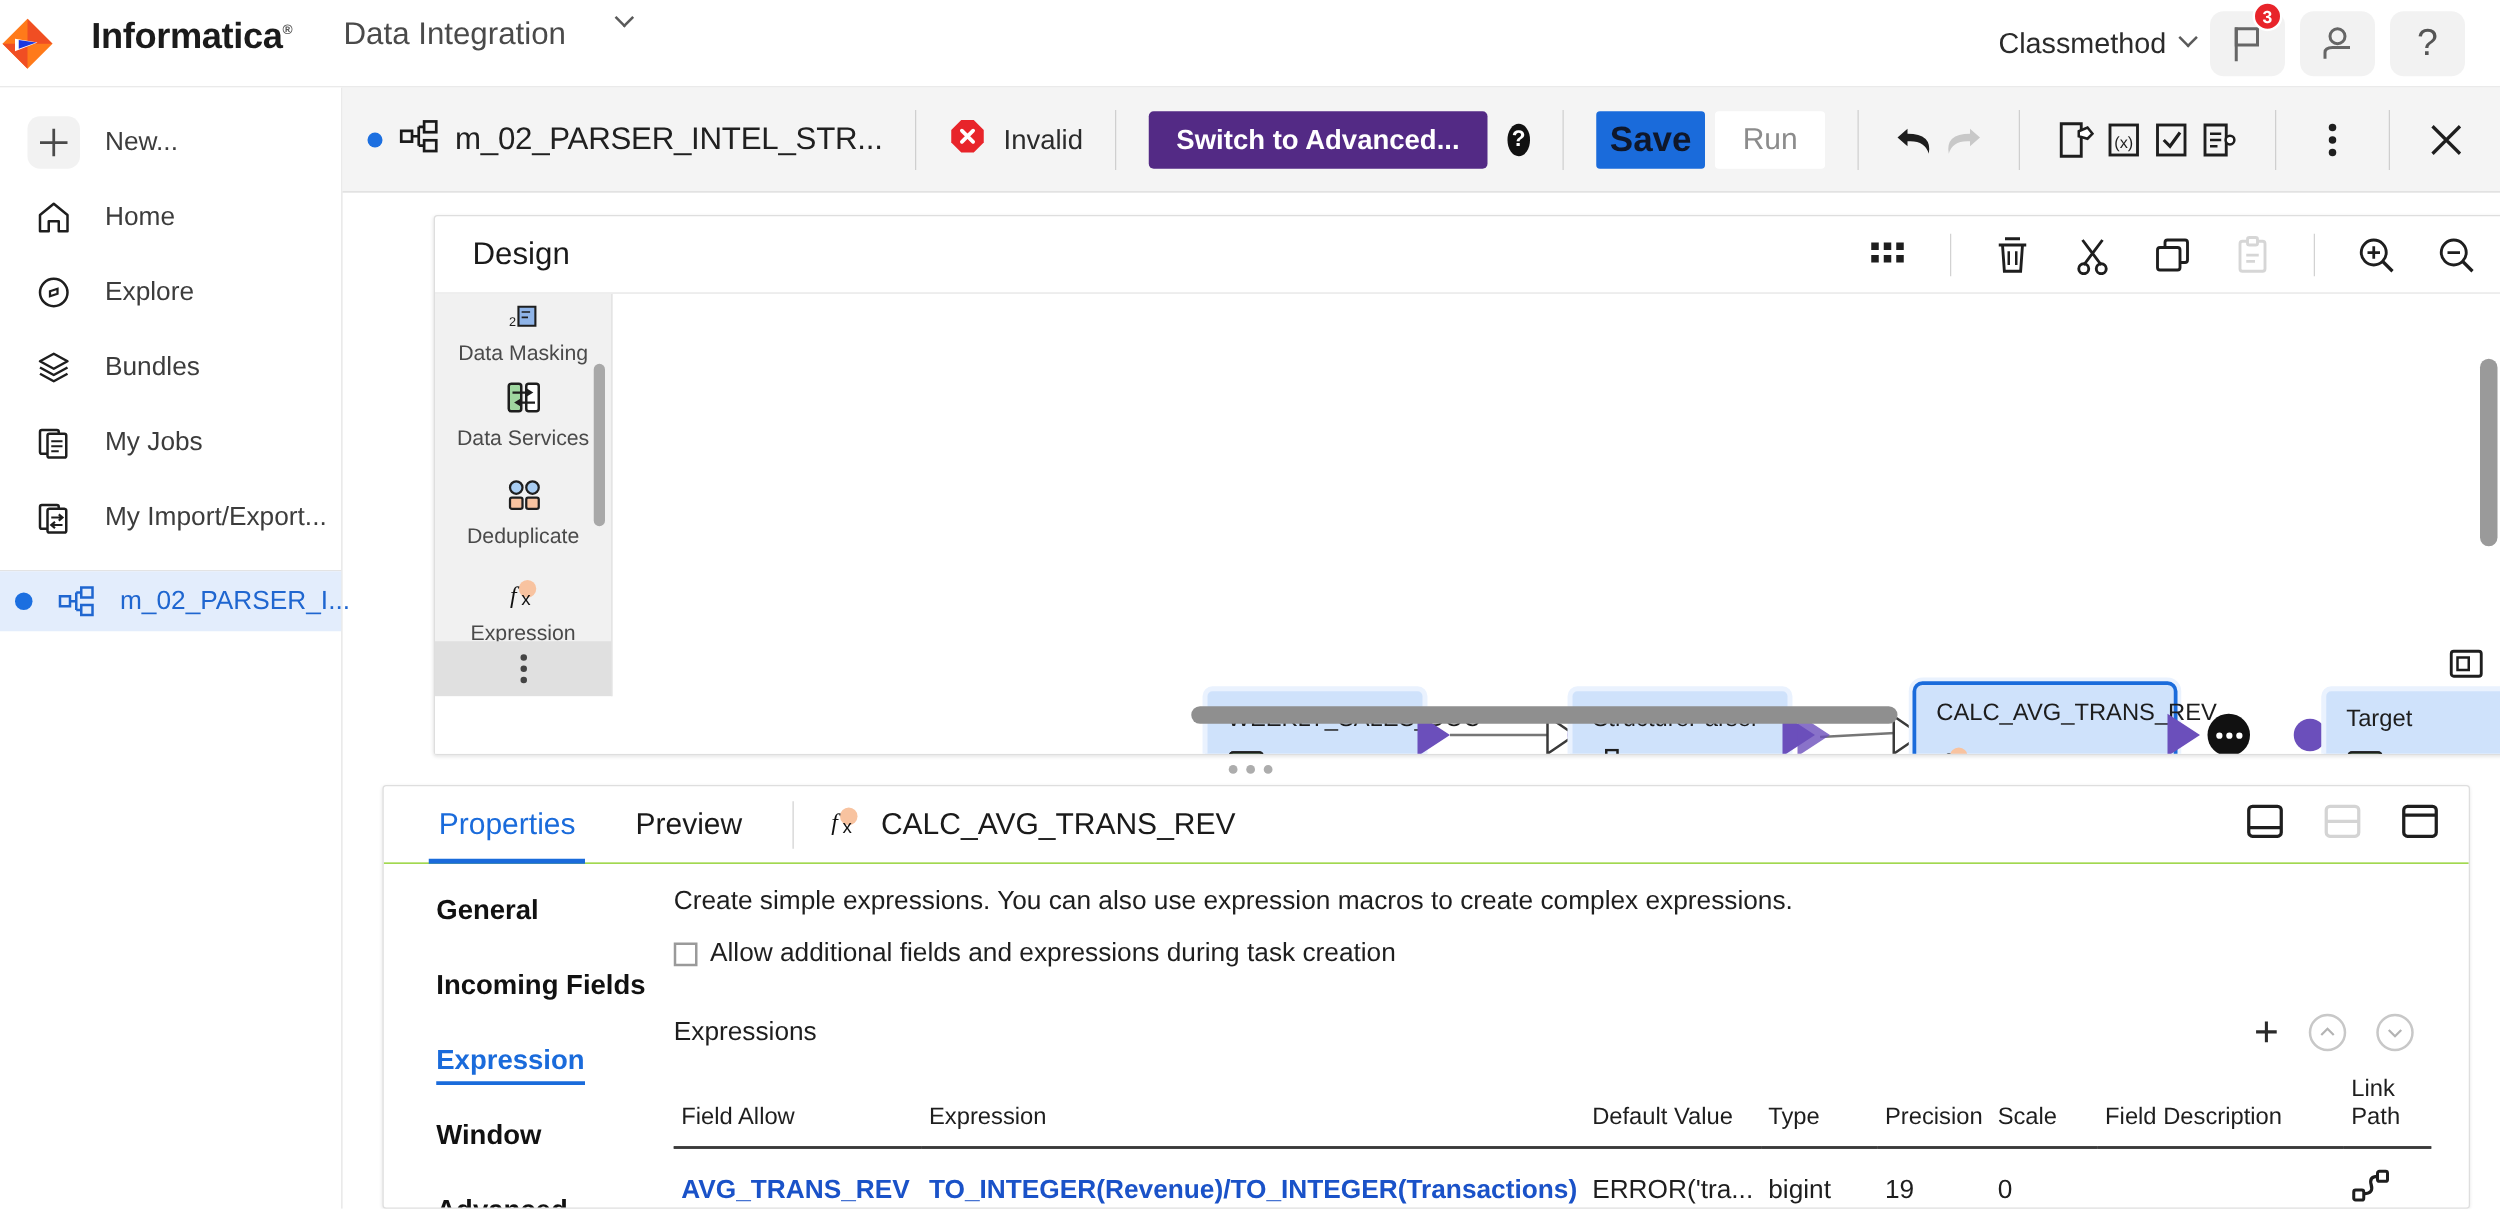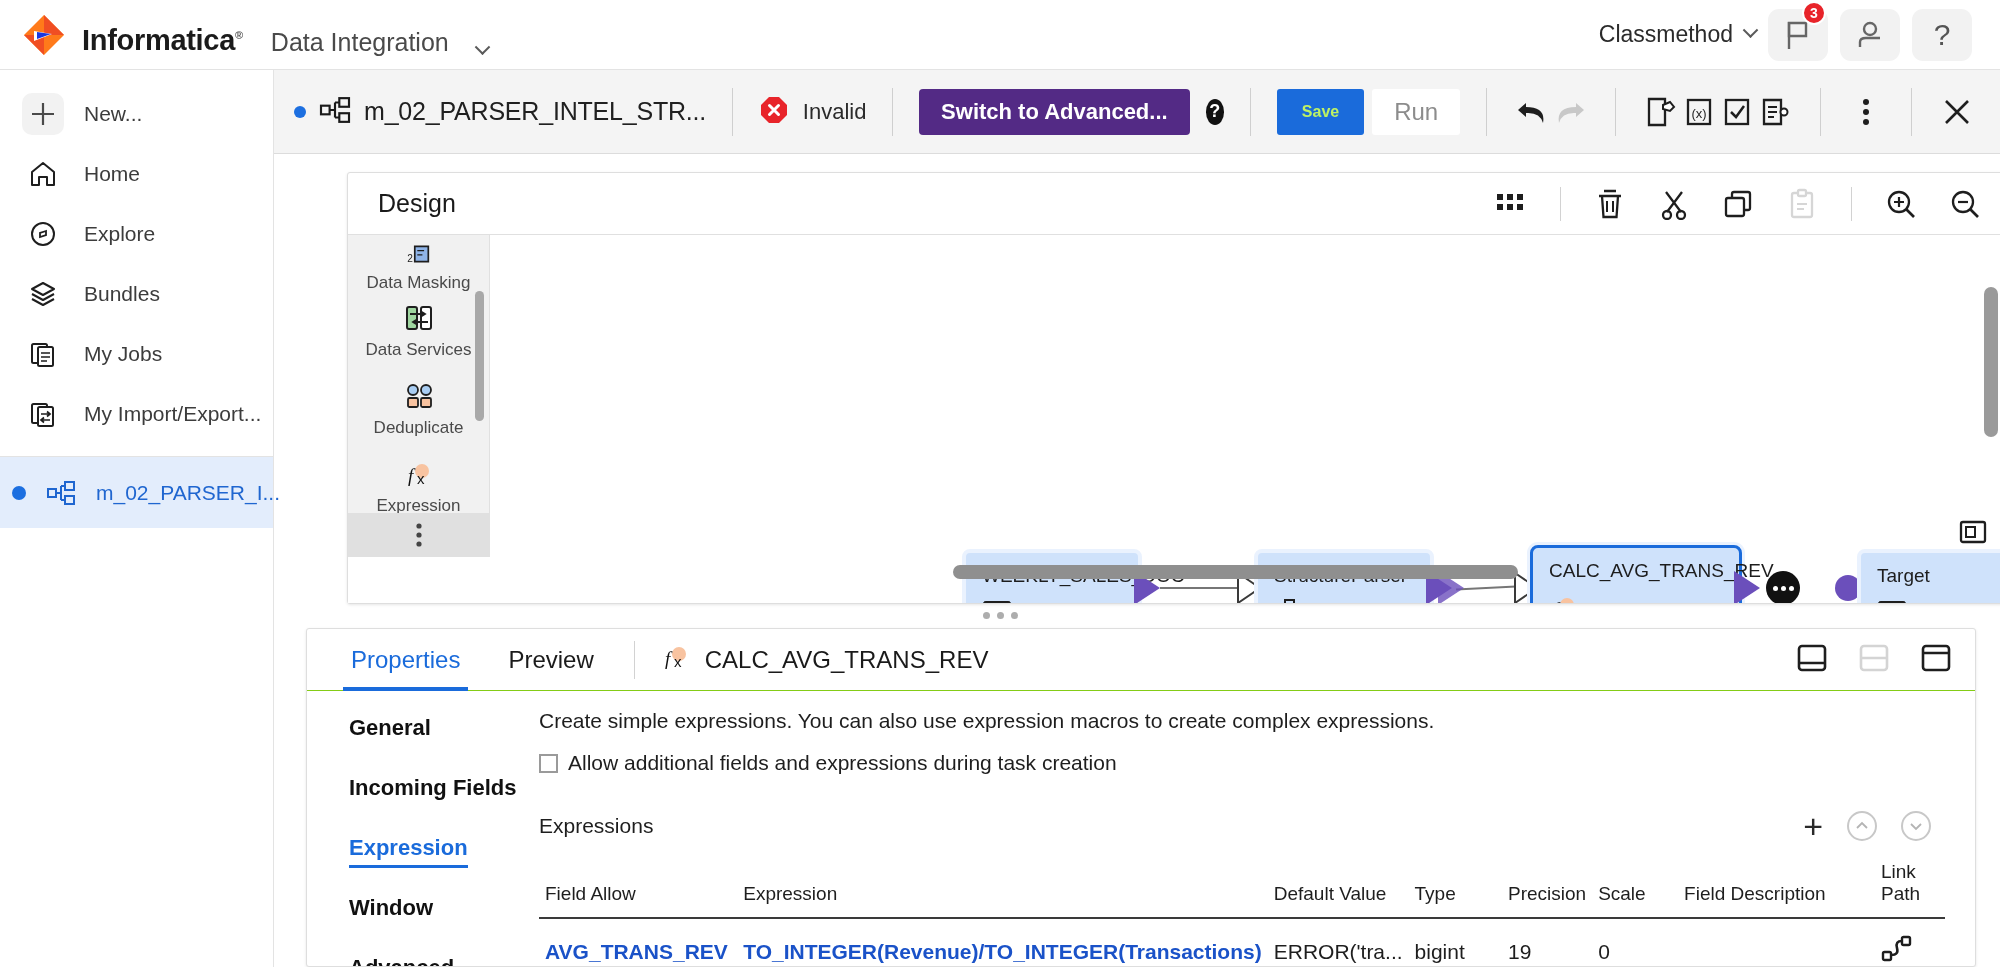--- a/index.html
+++ b/index.html
@@ -11,21 +11,21 @@
   }
   .app { position: relative; width: 2000px; height: 967px; }
 
   
   .header {
     position: absolute; top: 0; left: 0; width: 2000px; height: 70px;
     background: #ffffff;
     border-bottom: 1px solid #e3e3e3;
     display: flex; align-items: center;
   }
-  .brand { display: flex; align-items: flex-end; padding-left: 22px; gap: 16px; }
+  .brand { display: flex; align-items: flex-start; gap: 29px; }
   .logo-mark { width: 44px; height: 44px; position: relative; }
   .brand-name {
     font-size: 29px; font-weight: 600; color: #1b1b1b; letter-spacing: -0.3px;
   }
   .brand-tm { font-size: 11px; vertical-align: super; color: #555; }
   .product-name {
     font-size: 25px; color: #4a4a4a; font-weight: 400; margin-left: 12px;
   }
   .chev-down {
     display: inline-block; width: 11px; height: 11px;
@@ -61,21 +61,21 @@
   .side-item {
     display: flex; align-items: center; gap: 20px;
     height: 60px; padding-left: 22px; cursor: pointer;
     font-size: 21px; color: #3c3c3c;
   }
   .side-icon { width: 42px; height: 42px; display:flex; align-items:center; justify-content:center; flex: 0 0 42px;}
   .side-item.new .side-icon { background: #f2f2f2; border-radius: 10px; }
   .sidebar-sep { height: 1px; background: #e3e3e3; margin: 12px 0 0 0; }
   .side-doc {
     display: flex; align-items: center; gap: 14px;
-    height: 71px; padding-left: 12px; background: #e3edfc; cursor: pointer;
+    height: 48px; padding-left: 12px; background: #e3edfc; cursor: pointer;
     border-left: 0px;
   }
   .side-doc .dot { width: 14px; height: 14px; border-radius: 50%; background: #1c6fe0; flex:0 0 14px;}
   .side-doc .lbl { font-size: 21px; color: #1f66d0; }
 
   
   .maptoolbar {
     position: absolute; top: 70px; left: 274px; width: 1726px; height: 84px;
     background: #f4f4f4; border-bottom: 1px solid #dcdcdc;
     display: flex; align-items: center; padding: 0 24px 0 20px;
@@ -91,21 +91,21 @@
     border: none; border-radius: 4px; padding: 0 22px; height: 46px;
     cursor: pointer; white-space: nowrap;
   }
   .help-dot {
     width: 26px; height: 26px; border-radius: 50%; background: #111;
     color: #fff; font-size: 18px; font-weight: 700;
     display:flex; align-items:center; justify-content:center; margin-left: 16px;
     cursor: pointer;
   }
   .btn-save {
-    background: #1a6bdb; color: #bef264; font-size: 16px; font-weight: 600;
+    background: #1a6bdb; color: #0f172a; font-size: 28px; font-weight: 600;
     border: none; border-radius: 3px; width: 124px; height: 46px; cursor: pointer;
   }
   .btn-run {
     background: #fff; color: #8c8c8c; font-size: 24px;
     border: none; border-radius: 3px; width: 124px; height: 46px; cursor: default;
     margin-left: 8px;
   }
   .tb-icon { width: 54px; height: 54px; display: flex; align-items: center; justify-content: center; cursor: pointer; }
 
   

